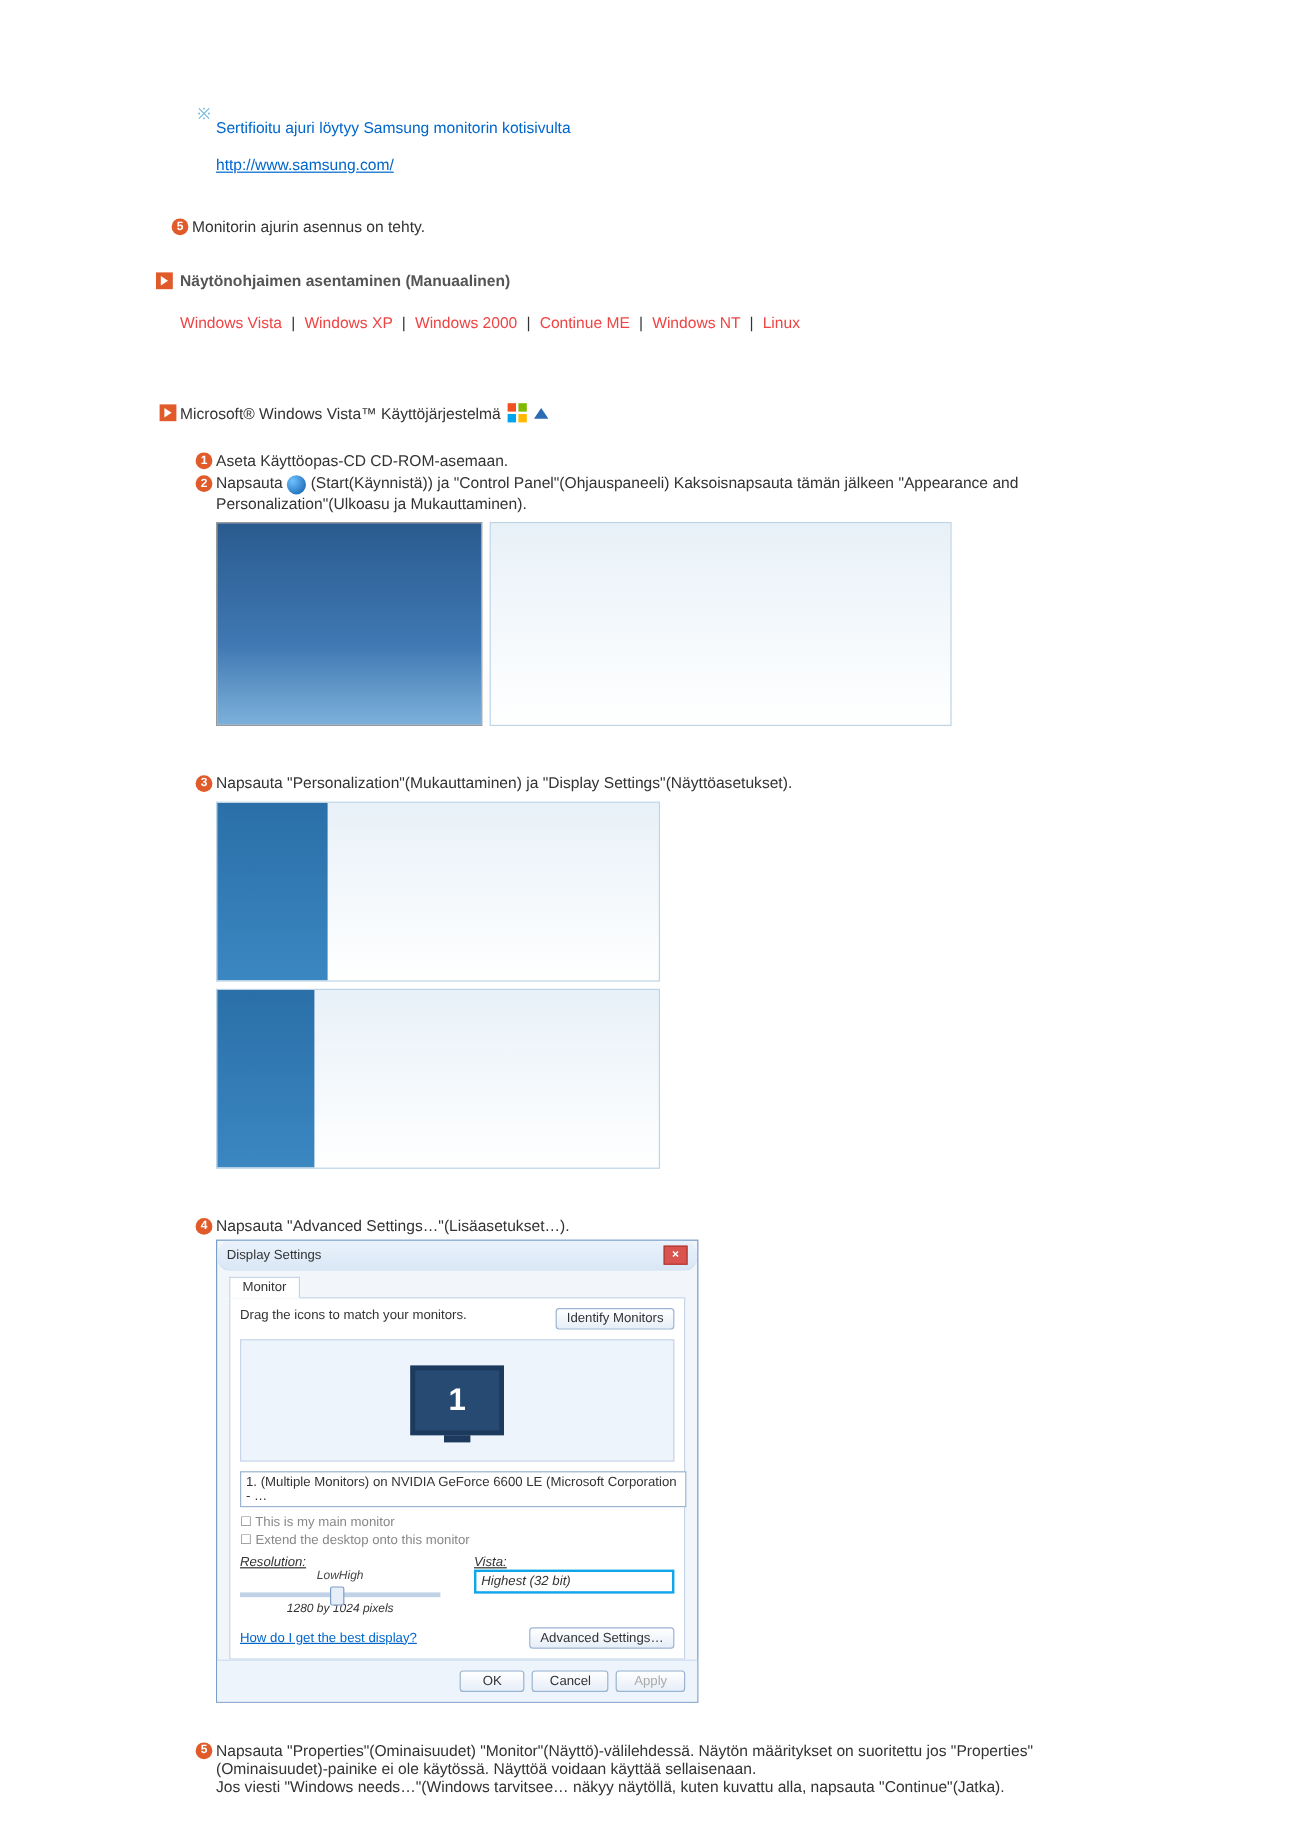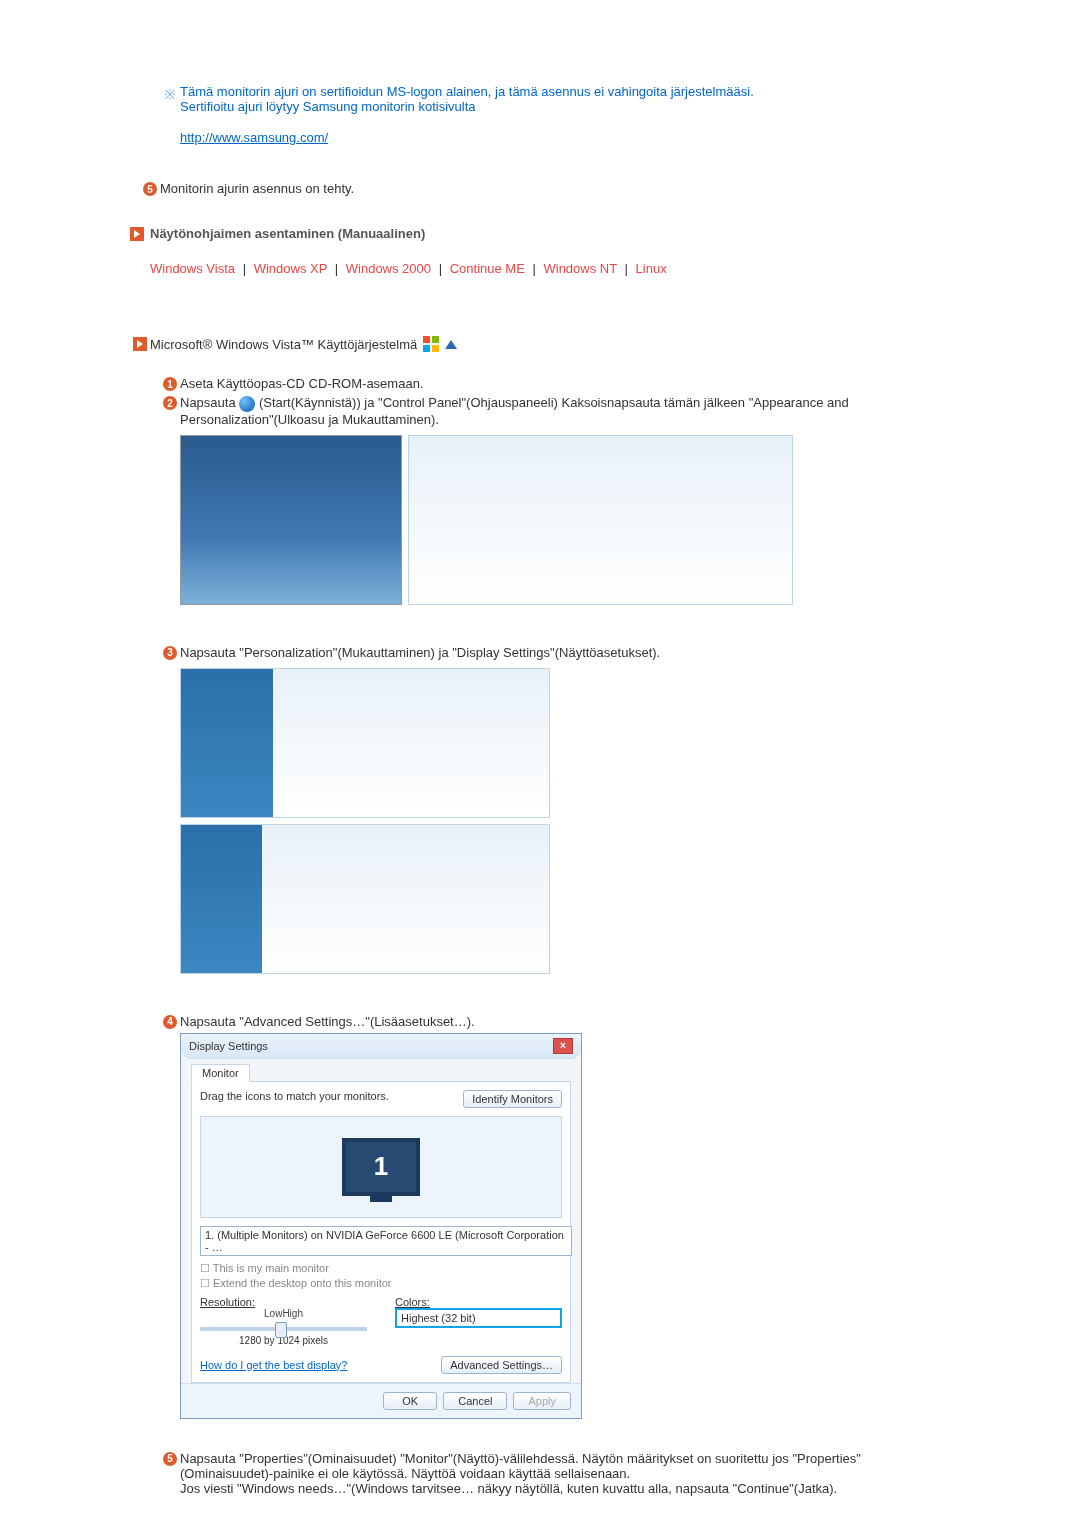--- a/index.html
+++ b/index.html
@@ -101,21 +101,21 @@
   }
   .ds-select {
     width: 100%;
     border: 1px solid #9ab4d2;
     background: #fff;
     padding: 2px 4px;
     font-size: 11px;
     margin-bottom: 6px;
   }
   .ds-check { color:#888; margin:2px 0;}
-  .ds-row2 { display:flex; gap:28px; margin-top:6px;}
+  .ds-row2 { display:flex; gap:28px; margin-top:6px;font-style:italic;}
   .ds-col { flex:1; }
   .ds-slider {
     height: 4px; background: #c0d2e6; margin: 8px 0 4px 0; position: relative;
   }
   .ds-slider::after {
     content:""; position:absolute; left:45%; top:-5px;
     width:10px; height:14px; background:#e8eef7; border:1px solid #7a9ec9; border-radius:2px;
   }
   .ds-lowhigh { display:flex; justify-content:center; font-size:10px; color:#444;}
   .ds-center { text-align:center; font-size:10px; margin-top:2px;}
@@ -167,21 +167,21 @@
 </head>
 <body>
 
 <div class="page">
 
   <div class="bullet-row indent-1">
     <div class="icon-slot">
         <span class="note-mark">※</span>
       </div>
     <div class="text-slot">
-      <span class="link">Tämä monitorin ajuri on sertifioidun MS-logon alainen, ja tämä asennus ei vahingoita järjestelmääsi.</span><br>
+      <br>
       <span class="link">Sertifioitu ajuri löytyy Samsung monitorin kotisivulta</span>
       <div class="spacer-md"></div>
       <a class="link" href="#">http://www.samsung.com/</a>
     </div>
   </div>
 
   <div class="spacer-lg"></div>
 
   <div class="bullet-row" style="margin-left:-20px;">
     <div class="icon-slot">
@@ -302,21 +302,21 @@
           <div class="ds-col">
             <div style="text-decoration:underline;">Resolution:</div>
             <div class="ds-lowhigh">
               <span>Low</span>
               <span>High</span>
             </div>
             <div class="ds-slider"></div>
             <div class="ds-center">1280 by 1024 pixels</div>
           </div>
           <div class="ds-col">
-            <div style="text-decoration:underline;">Colors:</div>
+            <div style="text-decoration:underline;">Vista:</div>
             <div class="ds-color">Highest (32 bit)</div>
           </div>
         </div>
         <div style="display:flex;justify-content:space-between;align-items:center;margin-top:10px;">
           <span class="ds-link">How do I get the best display?</span>
           <span class="ds-btn">Advanced Settings…</span>
         </div>
       </div>
     </div>
     <div class="ds-footer">

